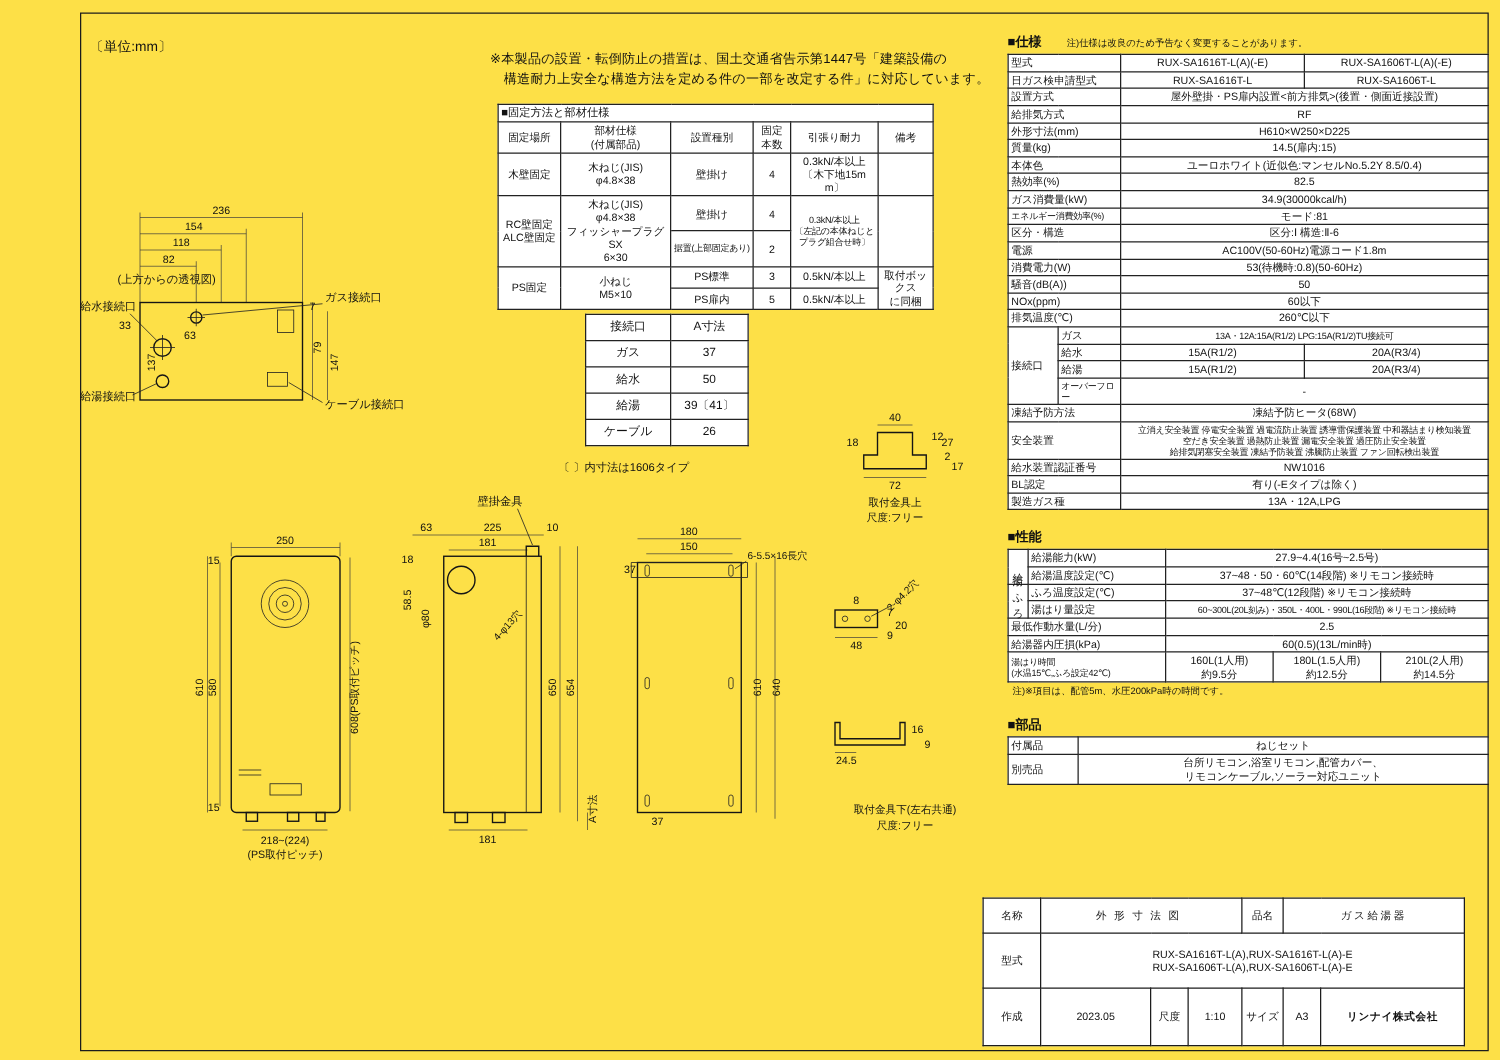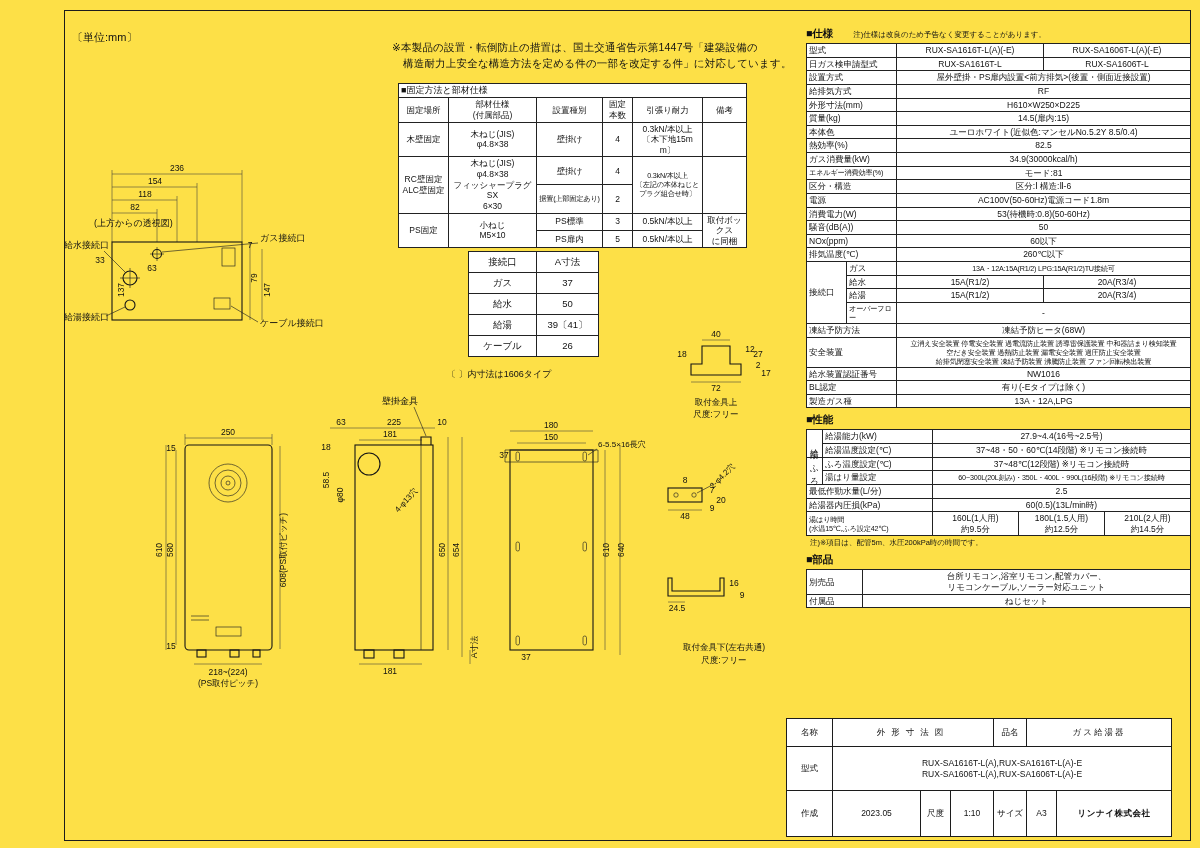--- a/index.html
+++ b/index.html
@@ -18,21 +18,21 @@
 td.vert{writing-mode:vertical-rl;text-orientation:upright;letter-spacing:2px;padding:0 !important}
 td.sm,.sm{font-size:7.2px !important;letter-spacing:-.2px}
 table.fixing{left:398px;top:83px;width:348px}
 table.conn{left:468px;top:251px;width:130px}
 table.conn td{height:21px;font-size:9.5px}
 .conn-note{position:absolute;left:447px;top:368px;font-size:9px}
 .right-panel{position:absolute;left:806px;top:26px;width:385px}
 .right-panel table.t{position:static;width:100%}
 .sec-head{font-size:10.5px;font-weight:bold;margin:1px 0 2px}
 .sec-note{font-size:7.5px;font-weight:normal;margin-left:20px}
-.mt{margin-top:5px}
+.mt{margin-top:15px}
 .note-line{font-size:7.5px;margin:2px 4px 0 4px}
 table.tblock{left:786px;top:718px;width:385px}
 table.tblock td{border:1.2px solid #1c1c1c;overflow:hidden}
 td.tb-lab{font-size:10px}
 td.tb-lab2{font-size:8.5px}
 td.tb-big{font-size:15px;letter-spacing:6px}
 td.tb-mid{font-size:12px;letter-spacing:2px}
 td.tb-model{font-size:13px;line-height:1.55}
 td.tb-val{font-size:11.5px}
 td.tb-company{font-size:14px;font-weight:bold;letter-spacing:.5px}
@@ -486,26 +486,26 @@
     <div class="sec-head mt">
       <span>■部品</span>
     </div>
     <table class="t parts">
       <colgroup>
           <col style="width:56px">
           <col style="width:328px">
         </colgroup>
       <tbody>
           <tr>
+            <td class="lab">付属品</td>
+            <td class="lft">ねじセット</td>
+          </tr>
+          <tr>
             <td class="lab">別売品</td>
             <td class="lft">台所リモコン,浴室リモコン,配管カバー、<br>リモコンケーブル,ソーラー対応ユニット</td>
-          </tr>
-          <tr>
-            <td class="lab">付属品</td>
-            <td class="lft">ねじセット</td>
           </tr>
         </tbody>
     </table>
   </div>
 
   <table class="t tblock">
     <colgroup>
         <col style="width:46px">
         <col style="width:88px">
         <col style="width:30px">

